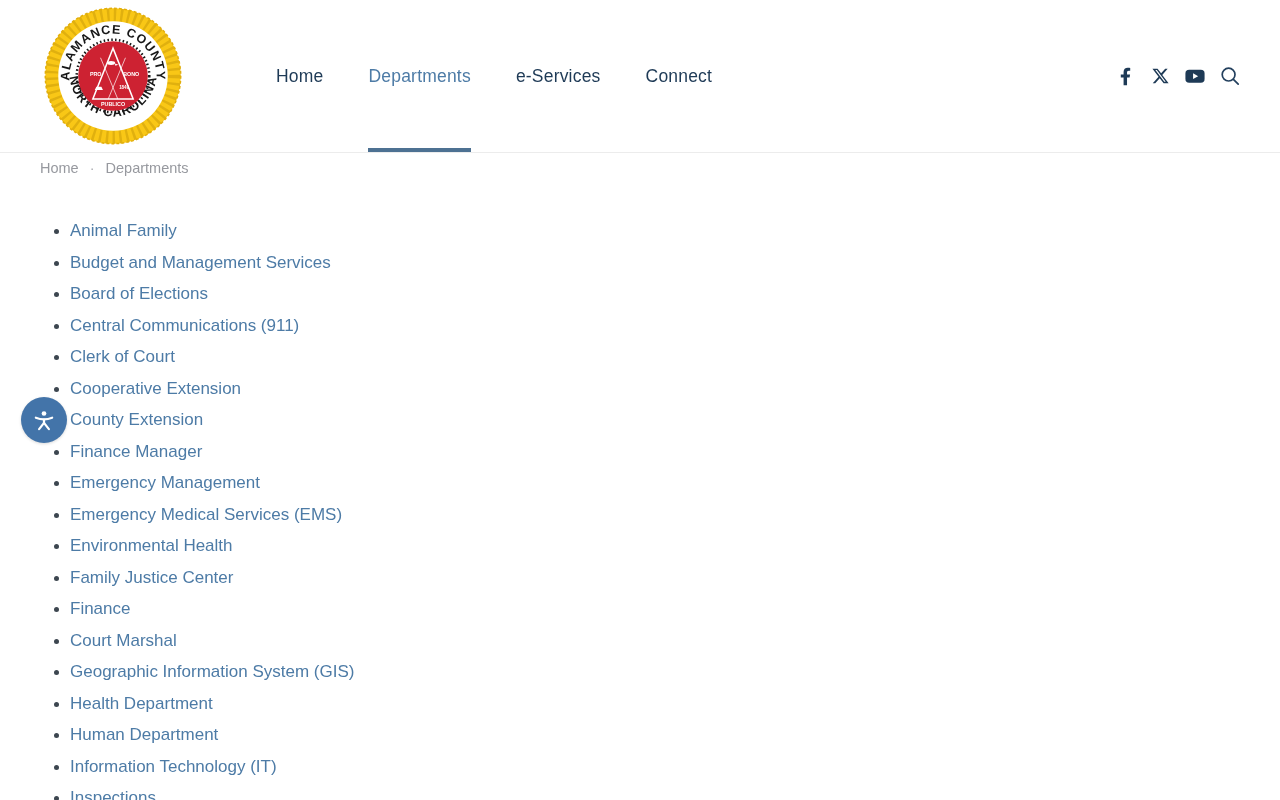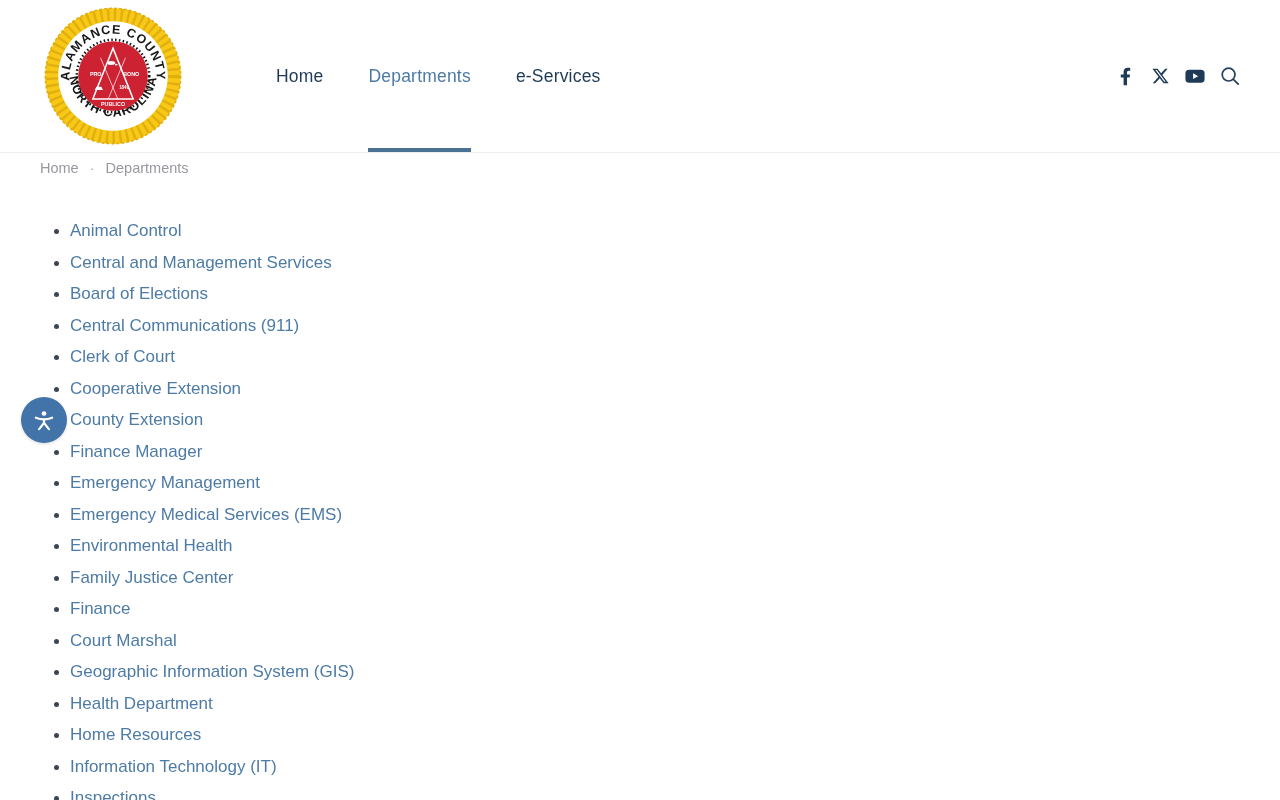--- a/index.html
+++ b/index.html
@@ -175,20 +175,23 @@
     <ul>
       <li>
           <a class="nav-link">Home</a>
         </li>
       <li>
           <a class="nav-link active">Departments</a>
         </li>
       <li>
           <a class="nav-link">e-Services</a>
         </li>
+      <li>
+          <a class="nav-link">Connect</a>
+        </li>
     </ul>
   </nav>
 
   <div class="social-bar">
     <a class="icon-btn">
       <svg width="11" height="19" viewBox="0 0 320 512">
         <path fill="#1e3a56" d="M279.14 288l14.22-92.66h-88.91v-60.13c0-25.35 12.42-50.06 52.24-50.06h40.42V6.26S260.43 0 225.36 0c-73.22 0-121.08 44.38-121.08 124.72v70.62H22.89V288h81.39v224h100.17V288z"></path>
       </svg>
     </a>
     <a class="icon-btn">
@@ -212,37 +215,37 @@
 </header>
 
 <nav class="breadcrumb">
   <a>Home</a>
   <span class="crumb-sep">·</span>
   <span>Departments</span>
 </nav>
 
 <main class="content">
   <ul class="dept-list">
-    <li><a class="dept-link">Animal Control</a></li>
-    <li><a class="dept-link">Central and Management Services</a></li>
+    <li><a class="dept-link">Animal Family</a></li>
+    <li><a class="dept-link">Budget and Management Services</a></li>
     <li><a class="dept-link">Board of Elections</a></li>
     <li><a class="dept-link">Central Communications (911)</a></li>
     <li><a class="dept-link">Clerk of Court</a></li>
     <li><a class="dept-link">Cooperative Extension</a></li>
     <li><a class="dept-link">County Extension</a></li>
     <li><a class="dept-link">Finance Manager</a></li>
     <li><a class="dept-link">Emergency Management</a></li>
     <li><a class="dept-link">Emergency Medical Services (EMS)</a></li>
     <li><a class="dept-link">Environmental Health</a></li>
     <li><a class="dept-link">Family Justice Center</a></li>
     <li><a class="dept-link">Finance</a></li>
     <li><a class="dept-link">Court Marshal</a></li>
     <li><a class="dept-link">Geographic Information System (GIS)</a></li>
     <li><a class="dept-link">Health Department</a></li>
-    <li><a class="dept-link">Home Resources</a></li>
+    <li><a class="dept-link">Human Department</a></li>
     <li><a class="dept-link">Information Technology (IT)</a></li>
     <li><a class="dept-link">Inspections</a></li>
   </ul>
 </main>
 
 <button class="a11y-btn">
   <svg width="30" height="30" viewBox="0 0 46 46">
     <circle cx="23" cy="13" r="3.6" fill="#ffffff"></circle>
     <path d="M 10.5 19.5 Q 23 24.5 35.5 19.5" fill="none" stroke="#ffffff" stroke-width="3.4" stroke-linecap="round"></path>
     <line x1="23" y1="22.5" x2="23" y2="27.5" stroke="#ffffff" stroke-width="3.4" stroke-linecap="round"></line>

